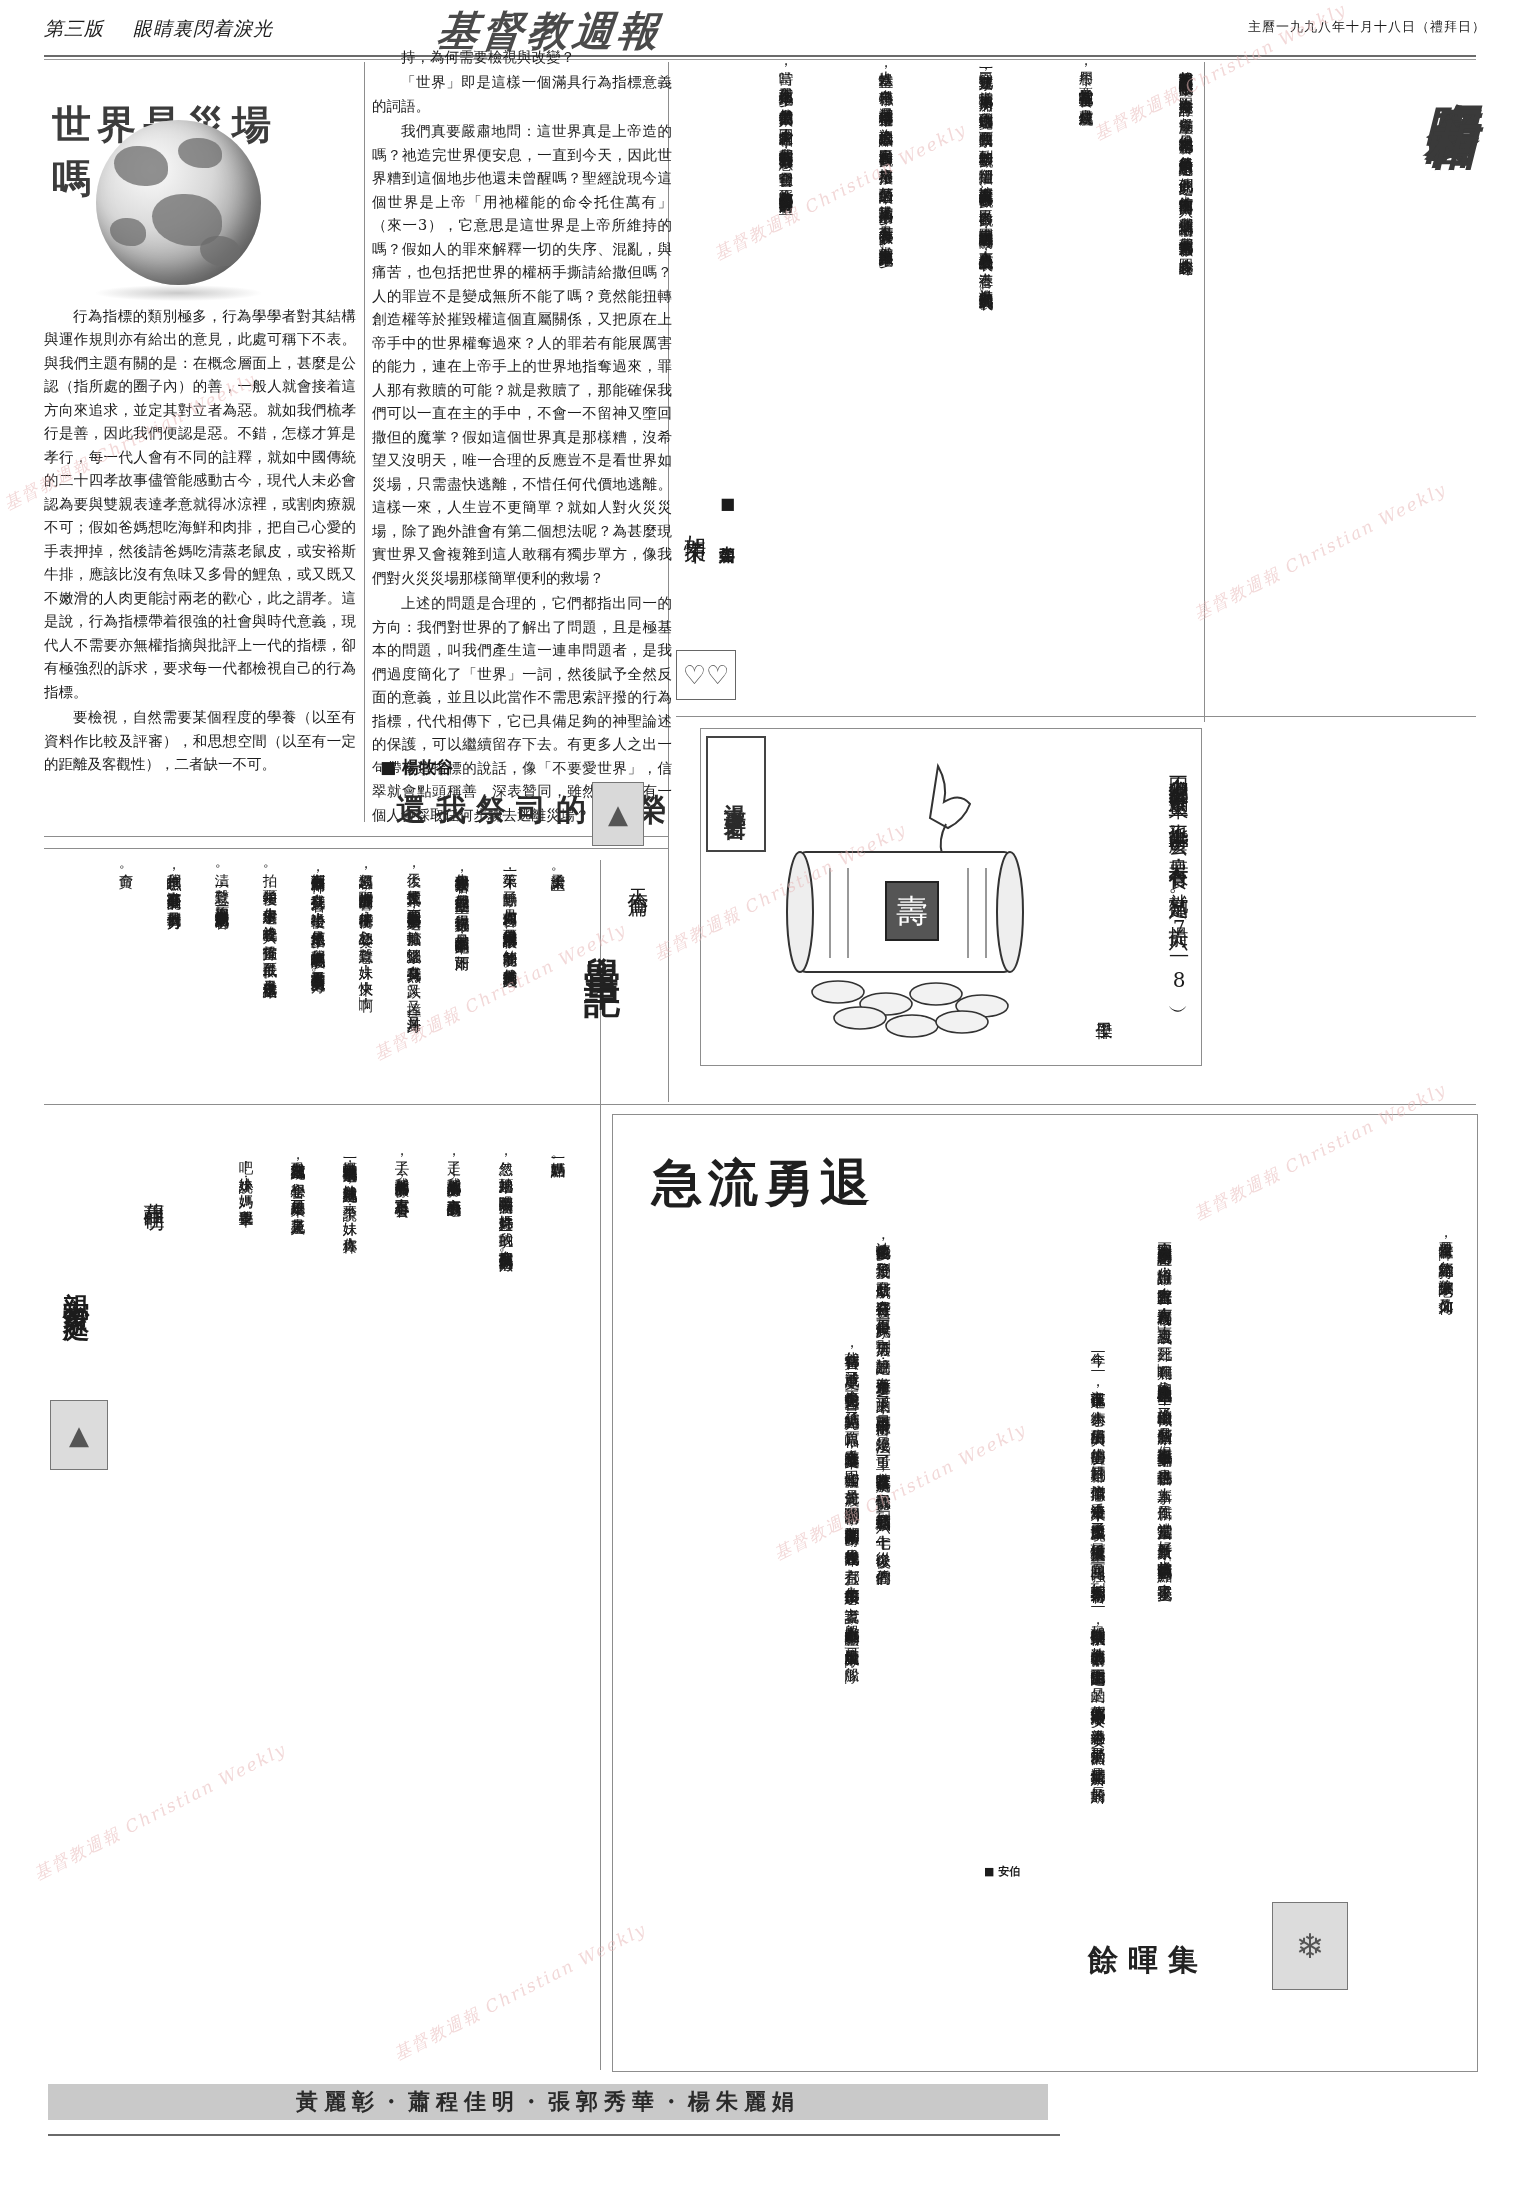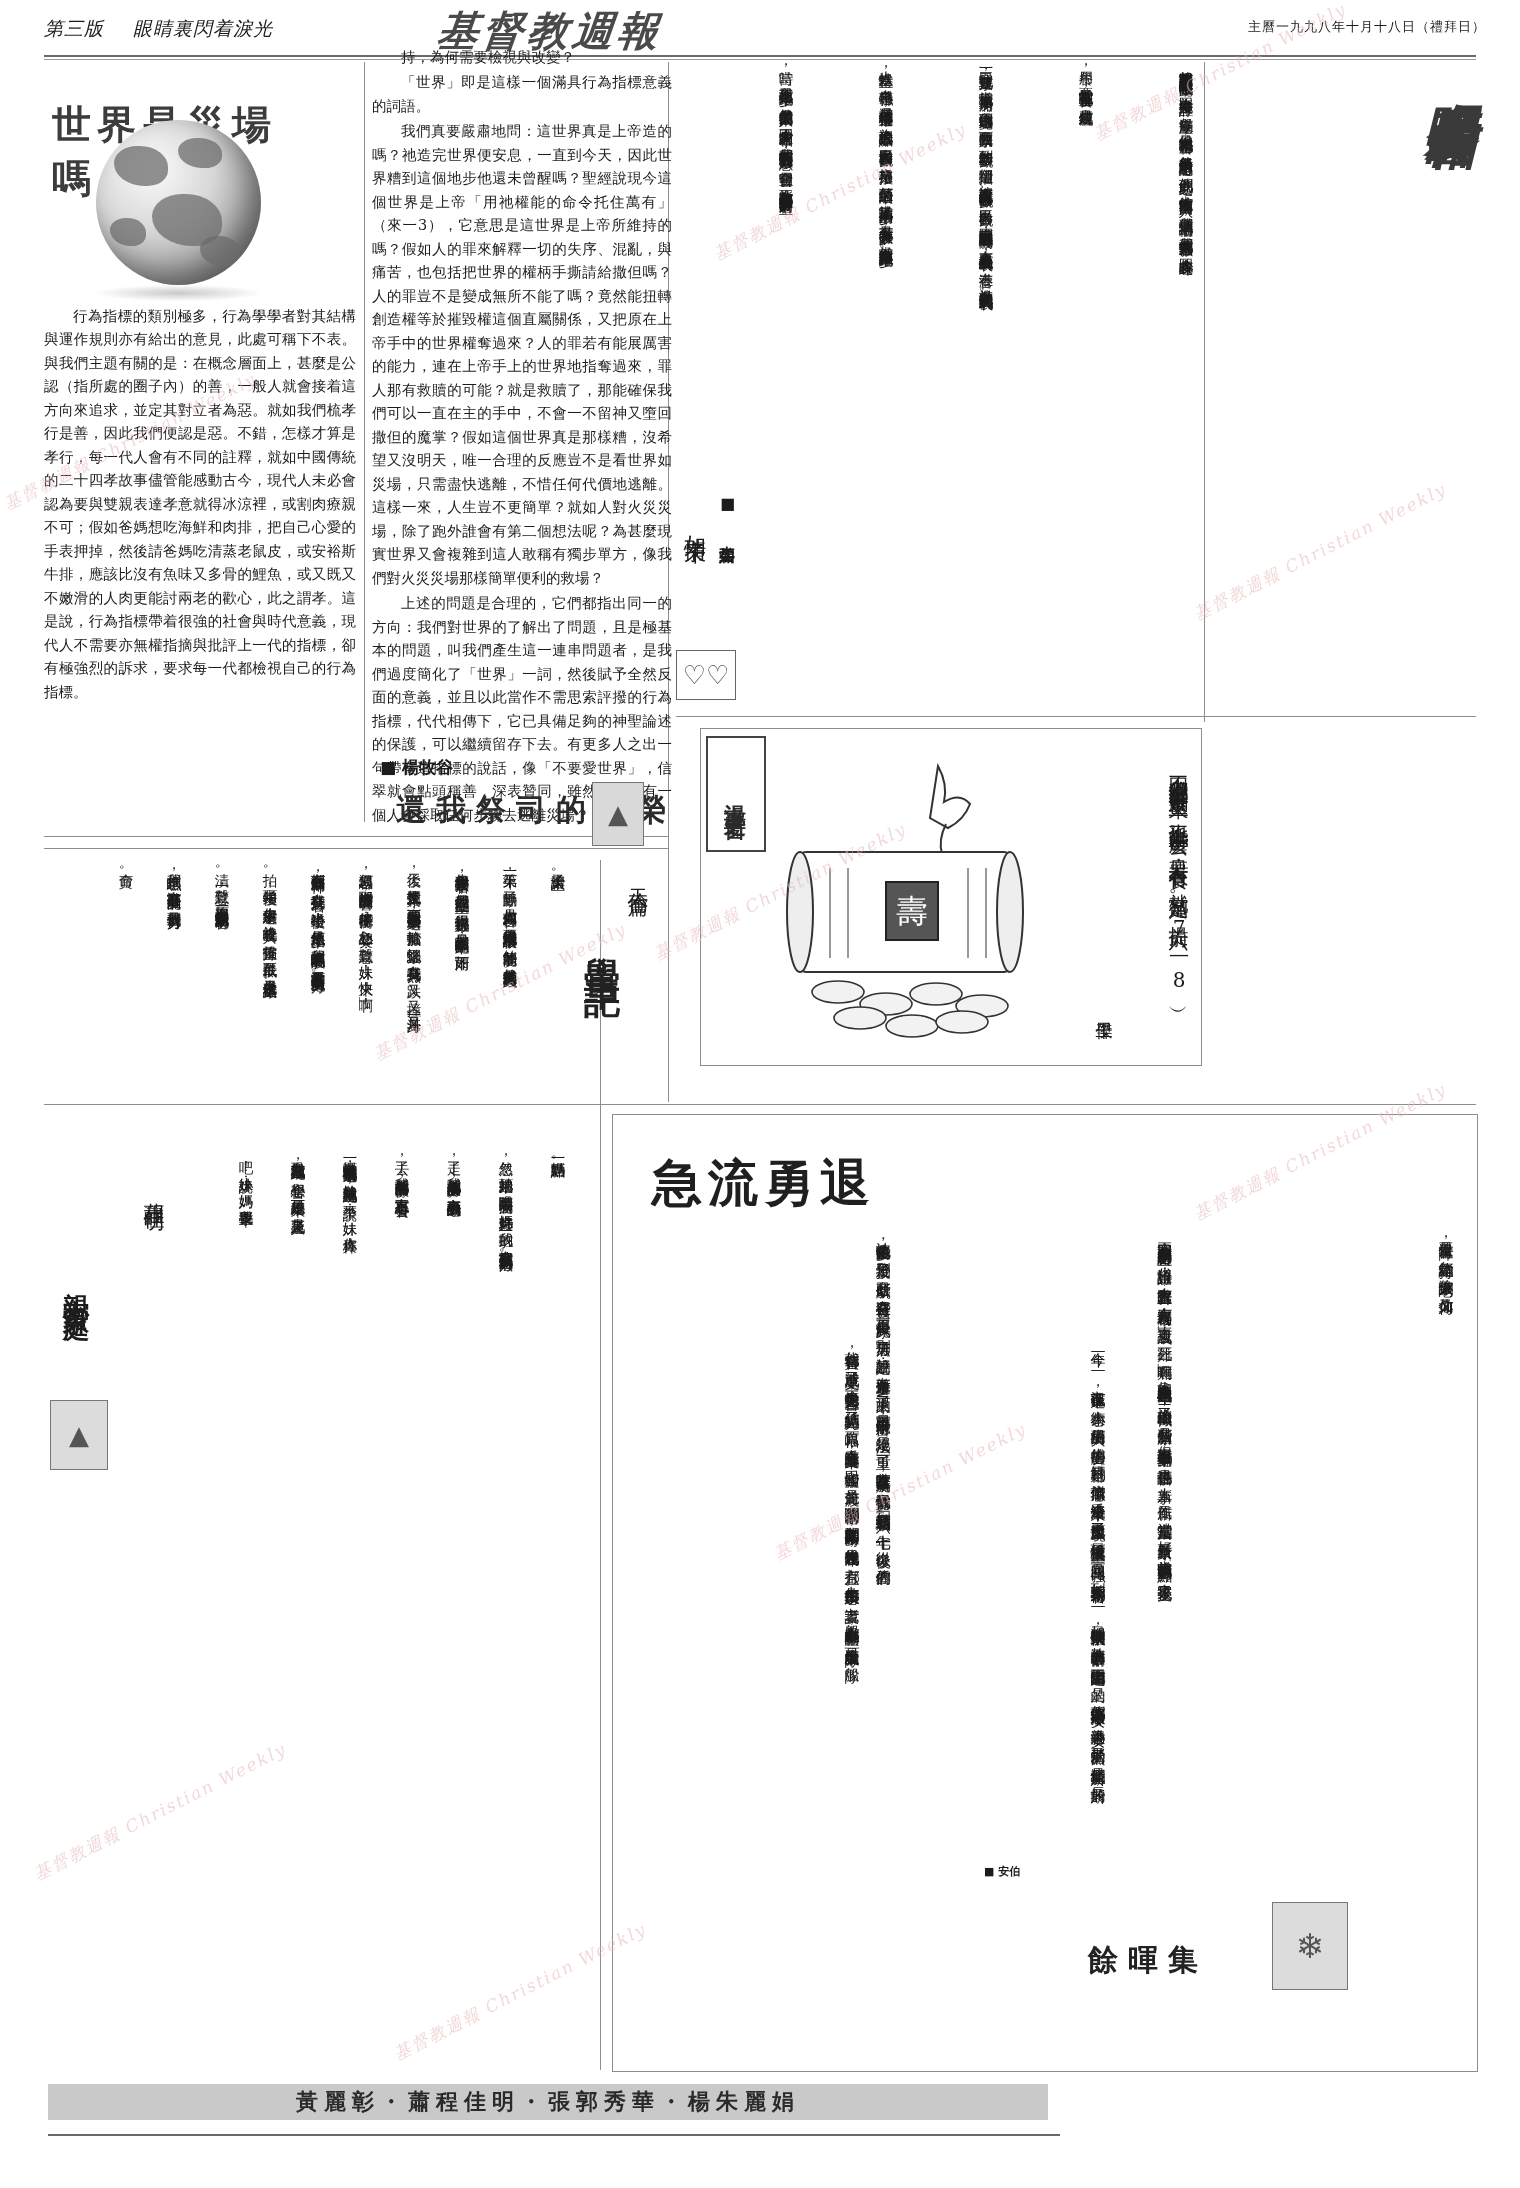--- a/index.html
+++ b/index.html
@@ -233,20 +233,21 @@
   <div class="land" style="left:18px;top:26px;width:54px;height:40px;"></div>
   <div class="land" style="left:82px;top:18px;width:44px;height:30px;"></div>
   <div class="land" style="left:56px;top:74px;width:70px;height:52px;"></div>
   <div class="land" style="left:14px;top:98px;width:36px;height:28px;"></div>
   <div class="land" style="left:104px;top:116px;width:40px;height:30px;"></div>
 </div>
 <div id="globe-shadow"></div>
 
 <div id="lead-body" class="just">
   <p>行為指標的類別極多，行為學學者對其結構與運作規則亦有給出的意見，此處可稱下不表。與我們主題有關的是：在概念層面上，甚麼是公認（指所處的圈子內）的善，一般人就會接着這方向來追求，並定其對立者為惡。就如我們梳孝行是善，因此我們便認是惡。不錯，怎樣才算是孝行，每一代人會有不同的註釋，就如中國傳統的二十四孝故事儘管能感動古今，現代人未必會認為要與雙親表達孝意就得冰涼裡，或割肉療親不可；假如爸媽想吃海鮮和肉排，把自己心愛的手表押掉，然後請爸媽吃清蒸老鼠皮，或安裕斯牛排，應該比沒有魚味又多骨的鯉魚，或又既又不嫩滑的人肉更能討兩老的歡心，此之謂孝。這是說，行為指標帶着很強的社會與時代意義，現代人不需要亦無權指摘與批評上一代的指標，卻有極強烈的訴求，要求每一代都檢視自己的行為指標。</p>
+  <p>要檢視，自然需要某個程度的學養（以至有資料作比較及評審），和思想空間（以至有一定的距離及客觀性），二者缺一不可。</p>
 </div>
 
 <div id="col2" class="just">
   <p>持，為何需要檢視與改變？</p>
   <p>「世界」即是這樣一個滿具行為指標意義的詞語。</p>
   <p>我們真要嚴肅地問：這世界真是上帝造的嗎？祂造完世界便安息，一直到今天，因此世界糟到這個地步他還未曾醒嗎？聖經說現今這個世界是上帝「用祂權能的命令托住萬有」（來一3），它意思是這世界是上帝所維持的嗎？假如人的罪來解釋一切的失序、混亂，與痛苦，也包括把世界的權柄手撕請給撒但嗎？人的罪豈不是變成無所不能了嗎？竟然能扭轉創造權等於摧毀權這個直屬關係，又把原在上帝手中的世界權奪過來？人的罪若有能展厲害的能力，連在上帝手上的世界地指奪過來，罪人那有救贖的可能？就是救贖了，那能確保我們可以一直在主的手中，不會一不留神又墮回撒但的魔掌？假如這個世界真是那樣糟，沒希望又沒明天，唯一合理的反應豈不是看世界如災場，只需盡快逃離，不惜任何代價地逃離。這樣一來，人生豈不更簡單？就如人對火災災場，除了跑外誰會有第二個想法呢？為甚麼現實世界又會複雜到這人敢稱有獨步單方，像我們對火災災場那樣簡單便利的救場？</p>
   <p>上述的問題是合理的，它們都指出同一的方向：我們對世界的了解出了問題，且是極基本的問題，叫我們產生這一連串問題者，是我們過度簡化了「世界」一詞，然後賦予全然反面的意義，並且以此當作不需思索評撥的行為指標，代代相傳下，它已具備足夠的神聖論述的保護，可以繼續留存下去。有更多人之出一句帶有這指標的說話，像「不要愛世界」，信翠就會點頭稱善，深表贊同，雖然之後沒有一個人會採取任何步驟去逃離災場？</p>
 </div>
 
 <div id="rtitle" class="vert">在吧台用餐的首相</div>

